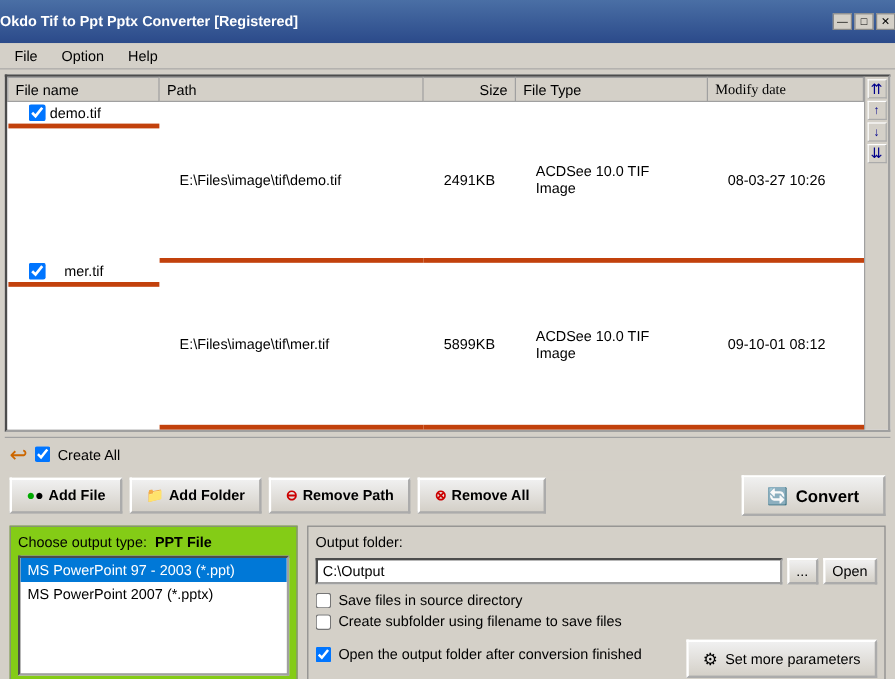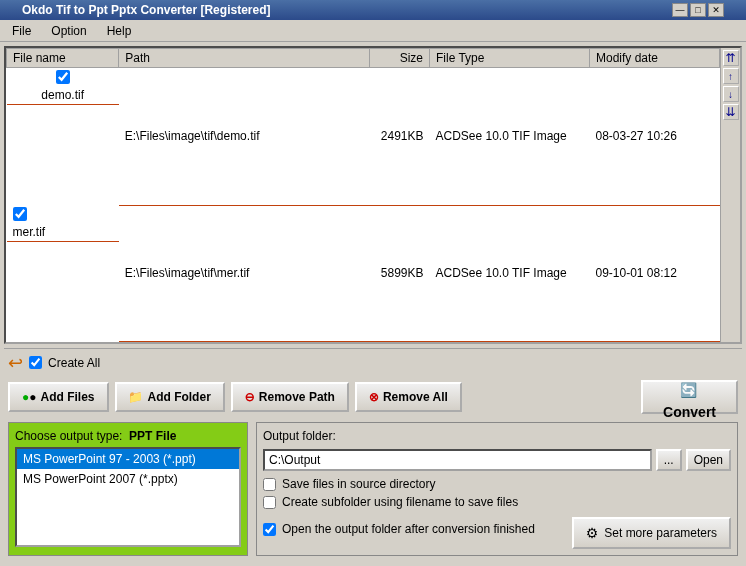--- a/index.html
+++ b/index.html
@@ -9,24 +9,24 @@
       background: #d4d0c8;
       width: 746px;
       height: 566px;
       overflow: hidden;
     }
 
     
     #title-bar {
       background: linear-gradient(to bottom, #4a6fa5 0%, #2b4a8a 100%);
       color: white;
-      height: 20px;
-      display: flex;
-      align-items: center;
-      padding: 0 22px;
+      height: 36px;
+      display: flex;
+      align-items: center;
+      padding: 0 0;
       justify-content: space-between;
     }
     #title-text {
       font-size: 12px;
       font-weight: bold;
     }
     #title-buttons {
       display: flex;
       gap: 2px;
     }
@@ -87,24 +87,23 @@
       background: #d4d0c8;
     }
     #file-table th {
       border: 1px solid #a0a0a0;
       padding: 2px 6px;
       text-align: left;
       font-weight: normal;
       background: #d4d0c8;
     }
     #file-table td {
-      border-bottom: 1px solid #c2410c;
-      padding: 2px 6px;
+      border-bottom: 4px solid #c2410c;
+      padding: 2px 17px;
       vertical-align: middle;
-      flex-direction: column;
     }
     .file-row td {
       background: white;
     }
 
     
     #scroll-buttons {
       width: 20px;
       background: #d4d0c8;
       border-left: 1px solid #a0a0a0;
@@ -176,21 +175,20 @@
       height: 34px;
       padding: 0 20px;
       background: linear-gradient(to bottom, #f0f0f0, #d4d0c8);
       border: 2px outset #ffffff;
       cursor: pointer;
       display: flex;
       align-items: center;
       gap: 6px;
       font-size: 14px;
       font-weight: bold;
-      flex-direction: column;
     }
 
     
     #bottom-panel {
       display: flex;
       gap: 8px;
       padding: 4px;
       background: #d4d0c8;
     }
 
@@ -321,36 +319,36 @@
 <div id="main">
 
   <div id="file-list-container">
     <table id="file-table">
       <thead>
         <tr>
           <th>File name</th>
           <th>Path</th>
           <th style="text-align:right; width:60px;">Size</th>
           <th style="width:160px;">File Type</th>
-          <th style="width:130px;">Modify date</th>
+          <th style="width:130px;font-family:Liberation Serif, serif;">Modify date</th>
         </tr>
       </thead>
       <tbody id="file-table-body">
         <tr class="file-row">
           <td style="display:flex;align-items:center;gap:4px;">
             <input type="checkbox" class="file-checkbox" checked="" style="">
             <span>demo.tif</span>
           </td>
           <td>E:\Files\image\tif\demo.tif</td>
           <td style="text-align:right;margin-top:46px;">2491KB</td>
           <td>ACDSee 10.0 TIF Image</td>
           <td>08-03-27 10:26</td>
         </tr>
         <tr class="file-row">
-          <td style="display:flex;gap:4px;">
+          <td style="display:flex;gap:16px;">
             <input type="checkbox" class="file-checkbox" checked="" style="">
             <span>mer.tif</span>
           </td>
           <td>E:\Files\image\tif\mer.tif</td>
           <td style="text-align:right;">5899KB</td>
           <td>ACDSee 10.0 TIF Image</td>
           <td>09-10-01 08:12</td>
         </tr>
       </tbody>
     </table>
@@ -364,21 +362,21 @@
 
   <div id="select-all-row">
     <span id="back-icon">↩</span>
     <input type="checkbox" checked="" style="">
     <label>Create All</label>
   </div>
 
   <div id="buttons-row">
     <button class="action-btn">
       <span class="circle-green">●</span>
-      <span>Add Files</span>
+      <span>Add File</span>
     </button>
     <button class="action-btn">
       <span style="color:#ff8800;">📁</span>
       <span>Add Folder</span>
     </button>
     <button class="action-btn">
       <span style="color:#cc0000;">⊖</span>
       <span>Remove Path</span>
     </button>
     <button class="action-btn">

